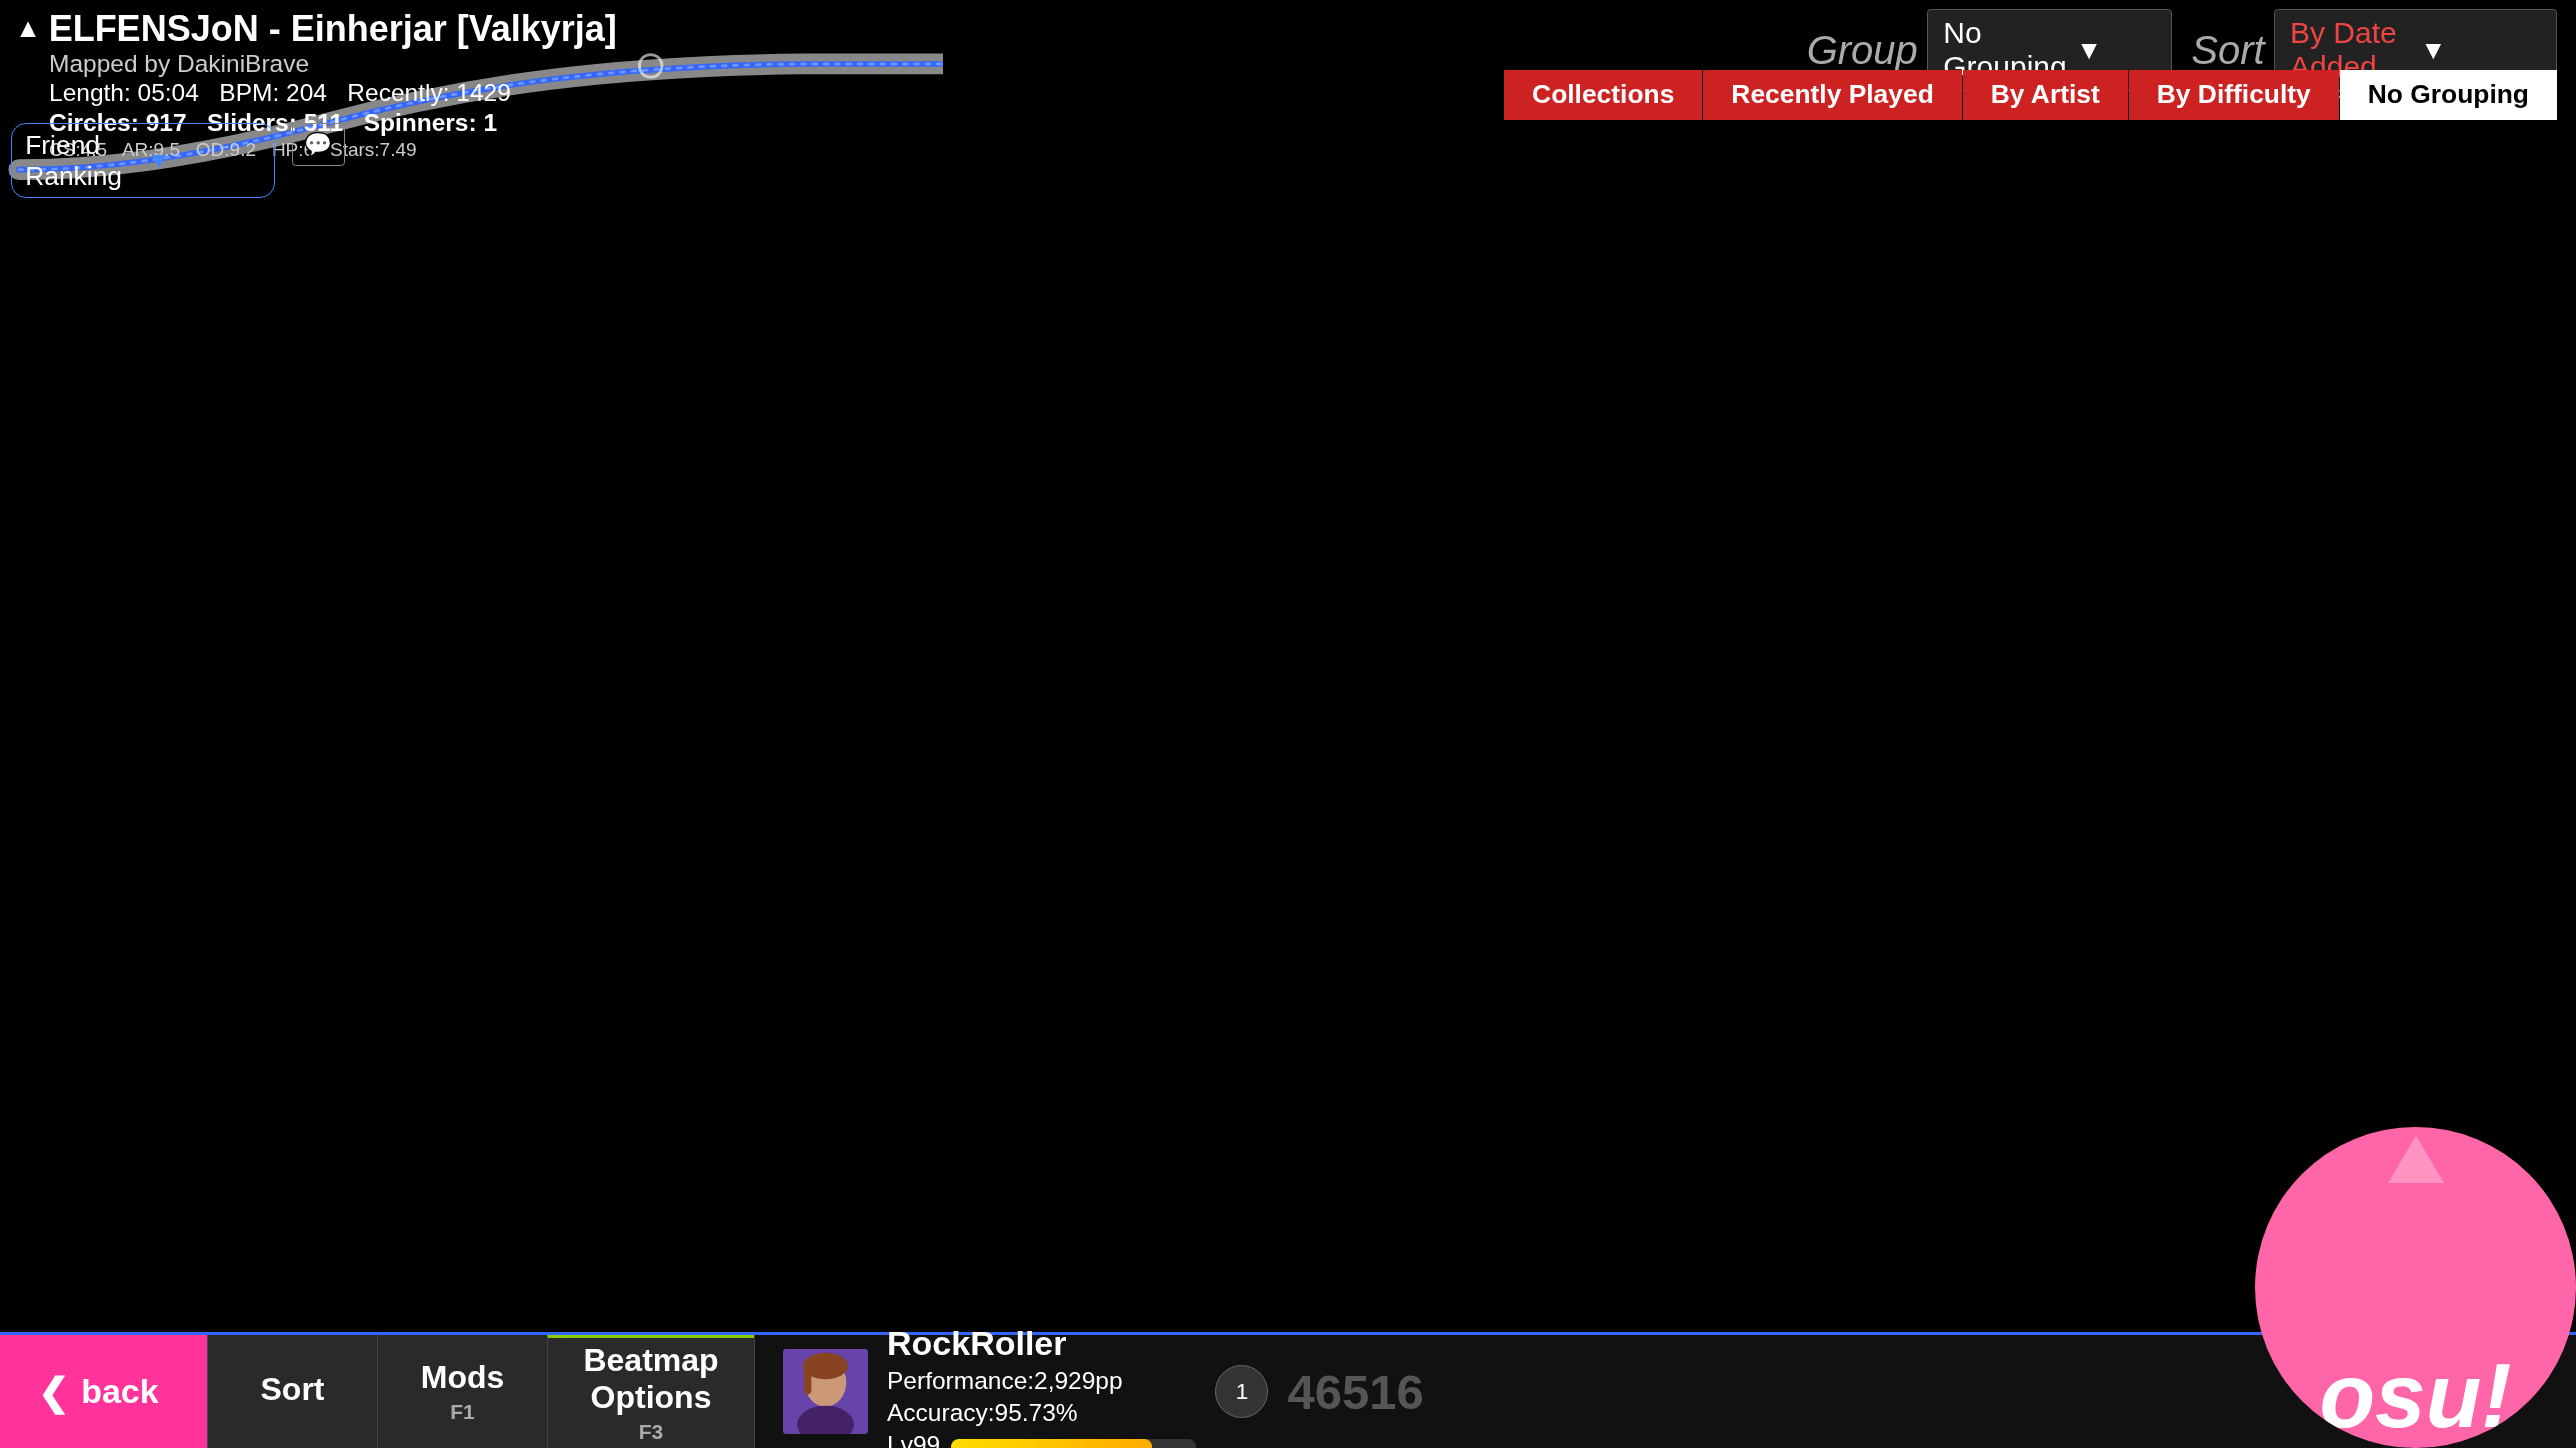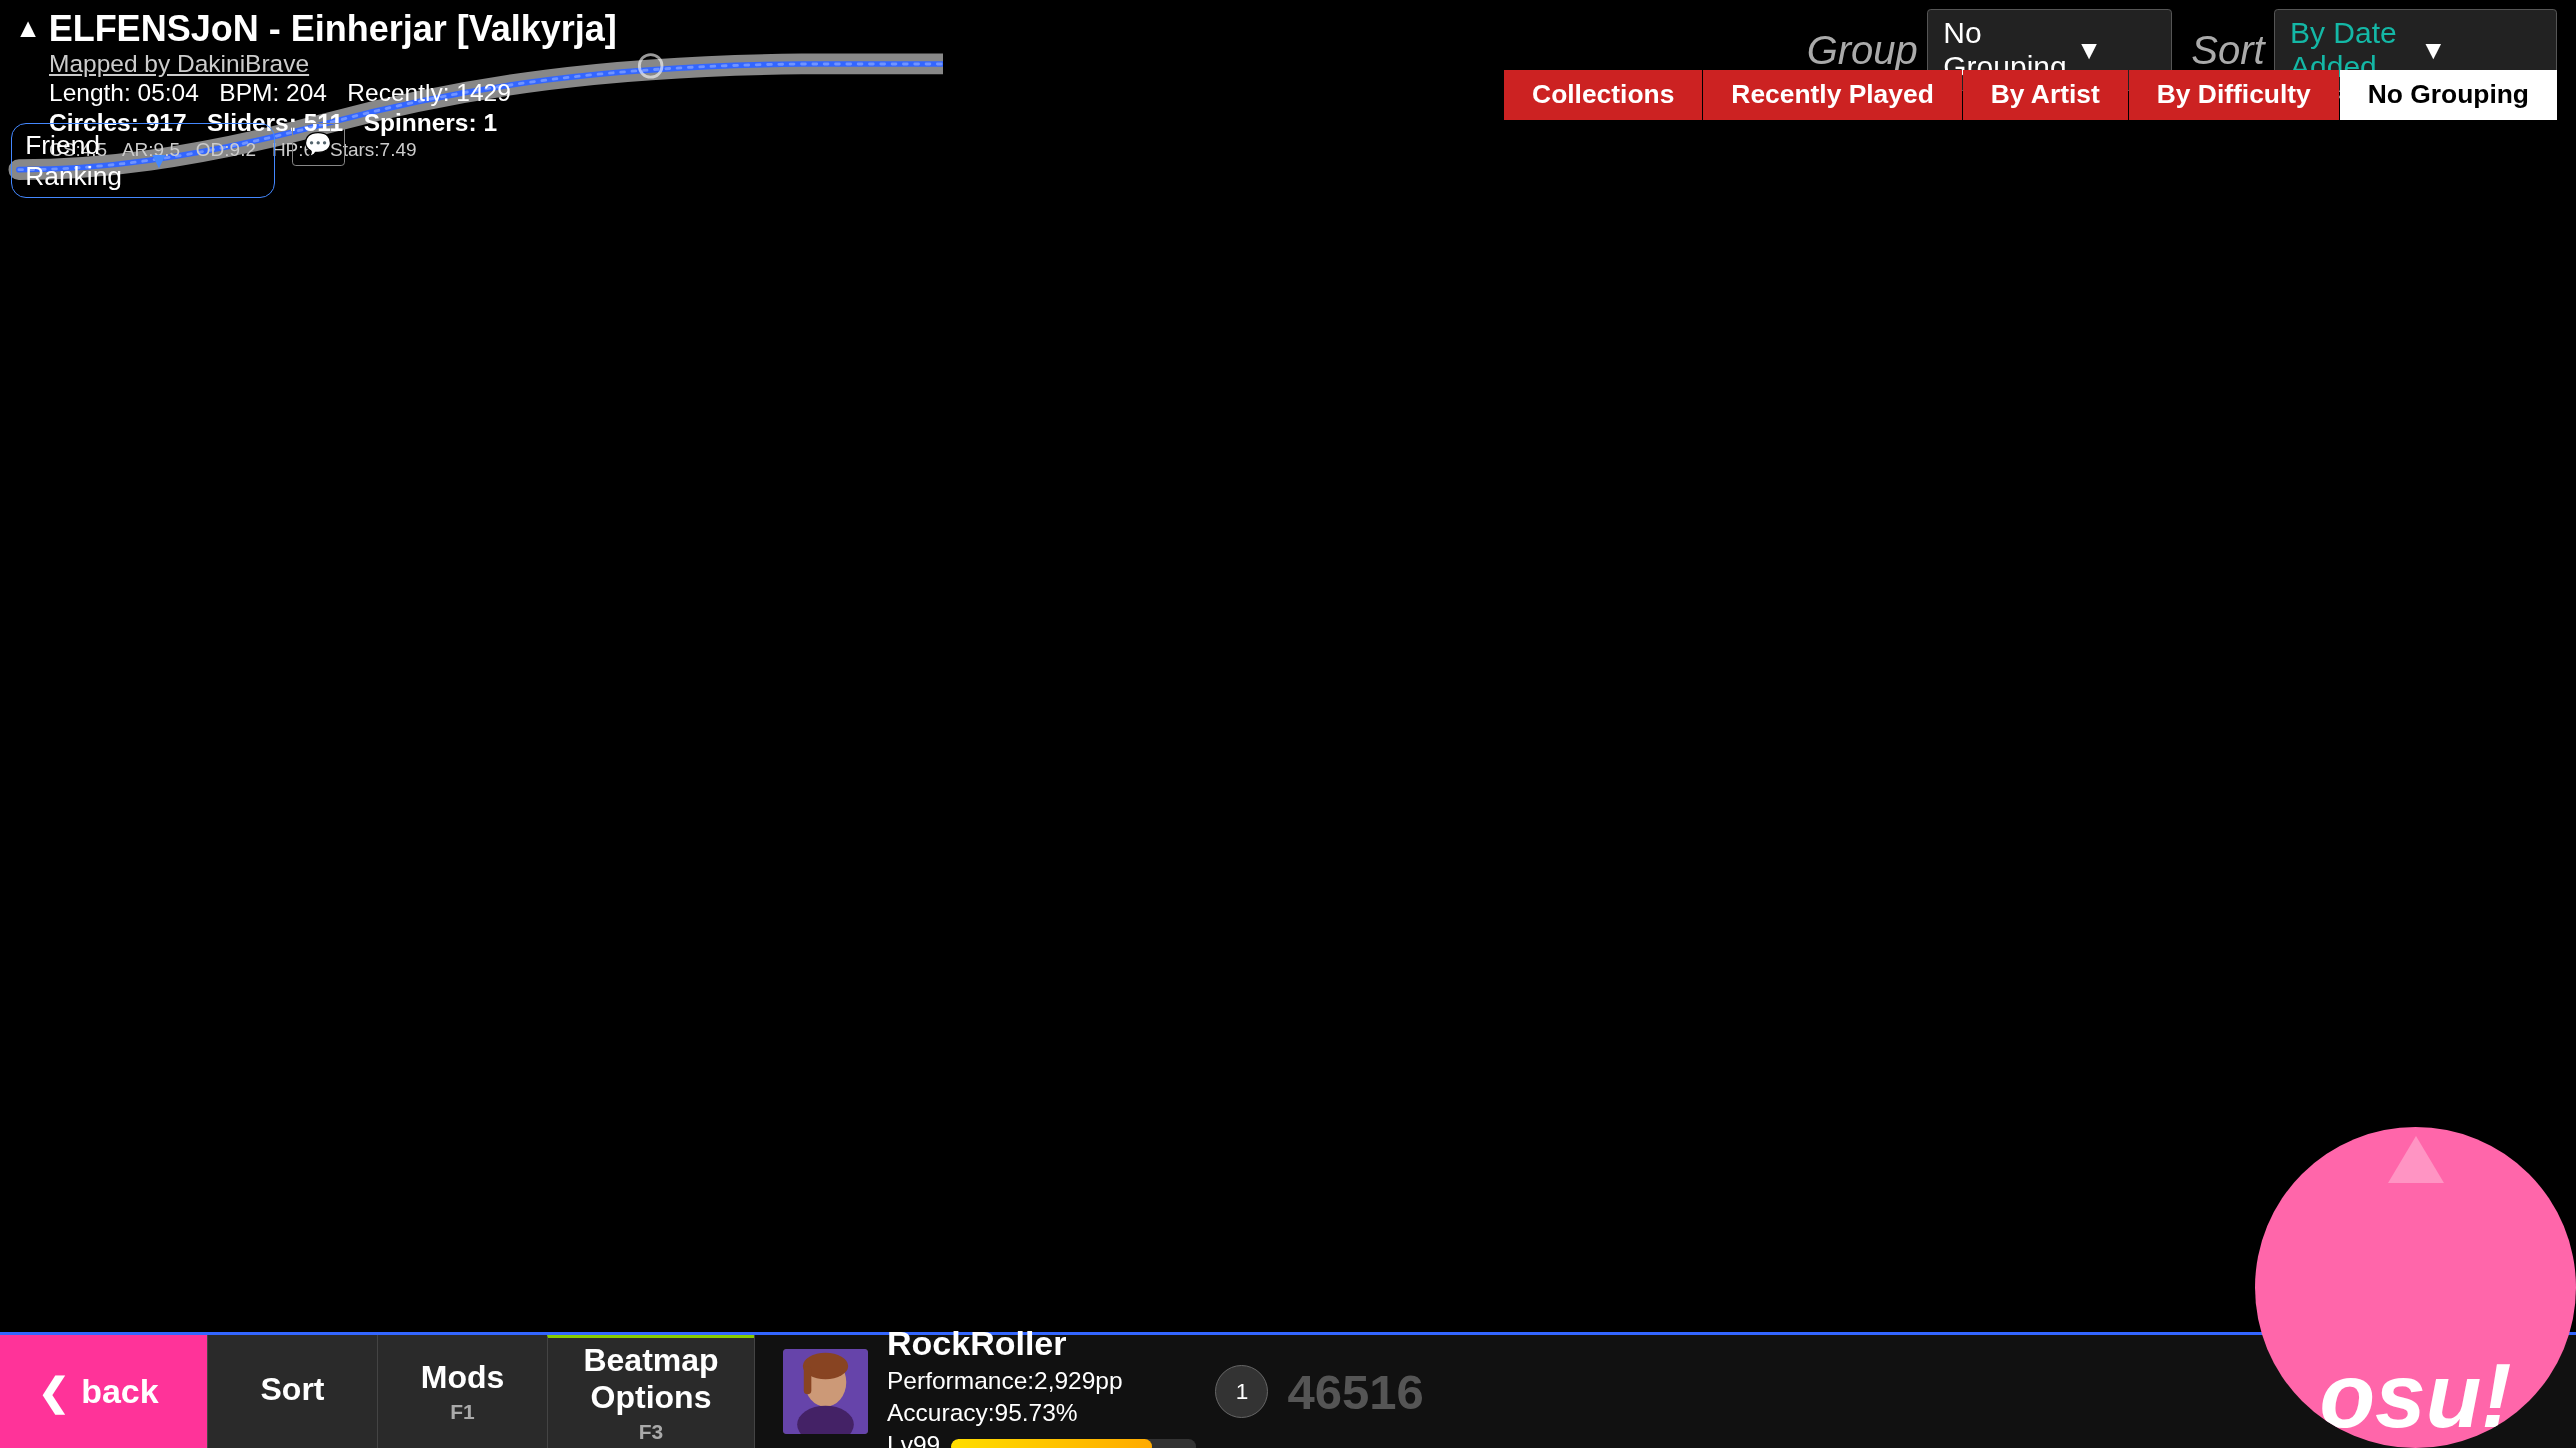--- a/index.html
+++ b/index.html
@@ -33,21 +33,20 @@
 
     .song-title .chevron-up {
       color: #fff;
       font-size: 26.4px;
     }
 
     .mapped-by {
       font-size: 24.5px;
       color: #ccc;
       margin-left: 34px;
-      text-decoration: underline;
     }
 
     .song-stats {
       font-size: 24.5px;
       color: #fff;
       margin-left: 34px;
       margin-top: 1.9px;
     }
 
     .song-stats2 {
@@ -121,21 +120,21 @@
       background: #222;
       border: 1.9px solid #555;
       border-radius: 3.8px;
       padding: 5.7px 15px;
       cursor: pointer;
       min-width: 283px;
     }
 
     .sort-dropdown span {
       font-size: 30px;
-      color: #14b8a6;
+      color: #ef4444;
       flex: 1;
     }
 
     .sort-dropdown .dd-arrow {
       font-size: 26.4px;
       color: #fff;
       margin-left: 9.4px;
     }
 
     

